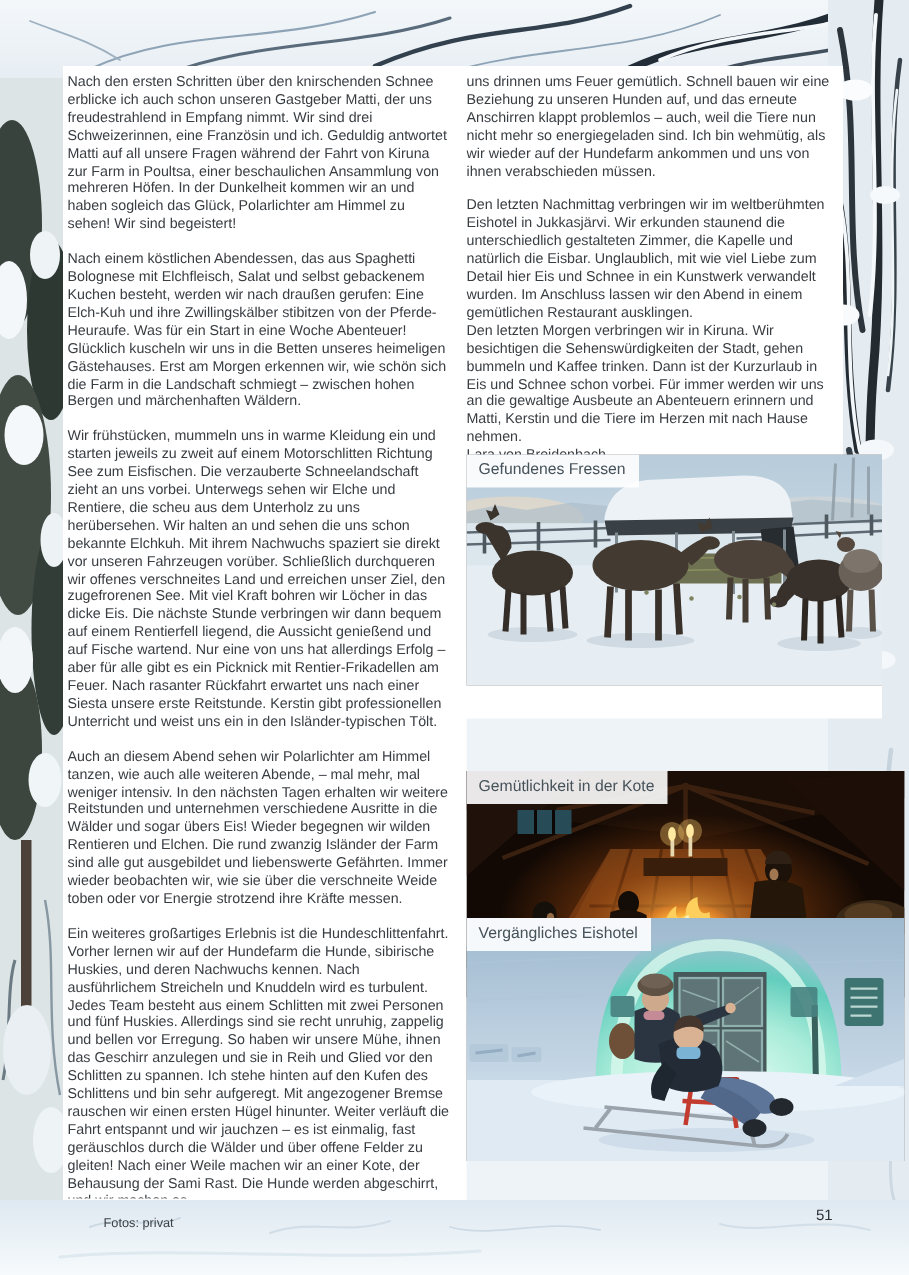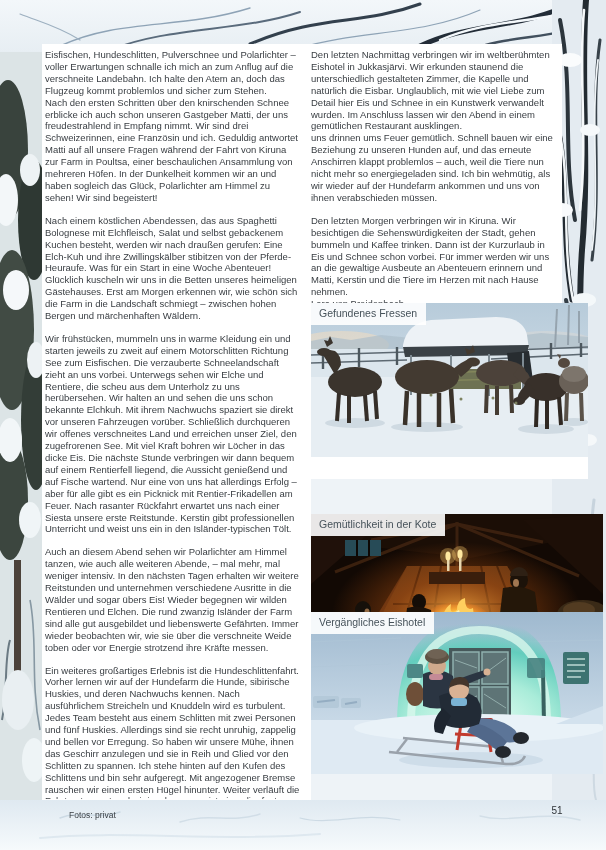--- a/index.html
+++ b/index.html
@@ -29,21 +29,21 @@
   .photo-1{left:311px;top:303px;width:277px;height:154px;}
   .photo-2{left:311px;top:477px;width:292px;height:151px;margin-top:37px;}
   .photo-3{left:311px;top:612px;width:292px;height:162px;}
   .caption{
     position:absolute;top:0;left:0;
     background:rgba(255,255,255,0.9);
     color:#46525a;font-size:10.5px;line-height:13px;
     padding:4px 9px 5px 8px;white-space:nowrap;
   }
   .photo-credit{position:absolute;left:45px;top:810px;font-size:8.5px;color:#3a3f44;padding-left:24px;}
-  .page-number{position:absolute;left:544px;top:805px;width:26px;text-align:center;font-size:10px;color:#2e3338;}
+  .page-number{position:absolute;left:544px;top:805px;width:26px;text-align:left;font-size:10px;color:#2e3338;}
 </style>
 </head>
 <body>
 
 <div class="page">
 
   <svg class="bg" width="606" height="850" viewBox="0 0 606 850">
     <defs>
       <linearGradient id="bgTop" x1="0" y1="0" x2="0" y2="1">
         <stop offset="0" stop-color="#f3f7fa"></stop>
@@ -122,31 +122,30 @@
       <path d="M40,838 C120,830 220,842 320,834" stroke="#d7e3ec" stroke-width="2"></path>
     </g>
   </svg>
 
   <div class="panel panel-left"></div>
   <div class="panel panel-top"></div>
   <div class="panel gap-fill-1"></div>
   <div class="panel gap-fill-2"></div>
 
   <div class="col col-left">
-    <p class="para tight">Eisfischen, Hundeschlitten, Pulverschnee und Polarlichter – voller Erwartungen schnalle ich mich an zum Anflug auf die verschneite Landebahn. Ich halte den Atem an, doch das Flugzeug kommt problemlos und sicher zum Stehen.</p>
     <p class="para">Nach den ersten Schritten über den knirschenden Schnee erblicke ich auch schon unseren Gastgeber Matti, der uns freudestrahlend in Empfang nimmt. Wir sind drei Schweizerinnen, eine Französin und ich. Geduldig antwortet Matti auf all unsere Fragen während der Fahrt von Kiruna zur Farm in Poultsa, einer beschaulichen Ansammlung von mehreren Höfen. In der Dunkelheit kommen wir an und haben sogleich das Glück, Polarlichter am Himmel zu sehen!  Wir sind begeistert!</p>
     <p class="para">Nach einem köstlichen Abendessen, das aus Spaghetti Bolognese mit Elchfleisch, Salat und selbst gebackenem Kuchen besteht, werden wir nach draußen gerufen: Eine Elch-Kuh und ihre Zwillingskälber stibitzen von der Pferde-Heuraufe. Was für ein Start in eine Woche Abenteuer! Glücklich kuscheln wir uns in die Betten unseres heimeligen Gästehauses. Erst am Morgen erkennen wir, wie schön sich die Farm in die Landschaft schmiegt – zwischen hohen Bergen und märchenhaften Wäldern.</p>
     <p class="para">Wir frühstücken, mummeln uns in warme Kleidung ein und starten jeweils zu zweit auf einem Motorschlitten Richtung See zum Eisfischen. Die verzauberte Schneelandschaft zieht an uns vorbei. Unterwegs sehen wir Elche und Rentiere, die scheu aus dem Unterholz zu uns herübersehen. Wir halten an und sehen die uns schon bekannte Elchkuh. Mit ihrem Nachwuchs spaziert sie direkt vor unseren Fahrzeugen vorüber. Schließlich durchqueren wir offenes verschneites Land und erreichen unser Ziel, den zugefrorenen See. Mit viel Kraft bohren wir Löcher in das dicke Eis. Die nächste Stunde verbringen wir dann bequem auf einem Rentierfell liegend, die Aussicht genießend und auf Fische wartend. Nur eine von uns hat allerdings Erfolg – aber für alle gibt es ein Picknick mit Rentier-Frikadellen am Feuer. Nach rasanter Rückfahrt erwartet uns nach einer Siesta unsere erste Reitstunde. Kerstin gibt professionellen Unterricht und weist uns ein in den Isländer-typischen Tölt.</p>
     <p class="para">Auch an diesem Abend sehen wir Polarlichter am Himmel tanzen, wie auch alle weiteren Abende,  – mal mehr, mal weniger intensiv. In den nächsten Tagen erhalten wir weitere Reitstunden und unternehmen verschiedene Ausritte in die Wälder und sogar übers Eis! Wieder begegnen wir wilden Rentieren und Elchen. Die rund zwanzig Isländer der Farm sind alle gut ausgebildet und liebenswerte Gefährten. Immer wieder beobachten wir, wie sie über die verschneite Weide toben oder vor Energie strotzend ihre Kräfte messen.</p>
     <p class="para last">Ein weiteres großartiges Erlebnis ist die Hundeschlittenfahrt. Vorher lernen wir auf der Hundefarm die Hunde, sibirische Huskies, und deren Nachwuchs kennen. Nach ausführlichem Streicheln und Knuddeln wird es turbulent. Jedes Team besteht aus einem Schlitten mit zwei Personen und fünf Huskies. Allerdings sind sie recht unruhig, zappelig und bellen vor Erregung. So haben wir unsere Mühe, ihnen das Geschirr anzulegen und sie in Reih und Glied vor den Schlitten zu spannen. Ich stehe hinten auf den Kufen des Schlittens und bin sehr aufgeregt. Mit angezogener Bremse rauschen wir einen ersten Hügel hinunter. Weiter verläuft die Fahrt entspannt und wir jauchzen – es ist einmalig, fast geräuschlos durch die Wälder und über offene Felder zu gleiten! Nach einer Weile machen wir an einer Kote, der Behausung der Sami Rast. Die Hunde werden abgeschirrt, und wir machen es</p>
   </div>
 
   <div class="col col-right">
+    <p class="para">uns drinnen ums Feuer gemütlich. Schnell bauen wir eine Beziehung zu unseren Hunden auf, und das erneute Anschirren klappt problemlos – auch, weil die Tiere nun nicht mehr so energiegeladen sind. Ich bin wehmütig, als wir wieder auf der Hundefarm ankommen und uns von ihnen verabschieden müssen.</p>
     <p class="para tight">Den letzten Nachmittag verbringen wir im weltberühmten Eishotel in Jukkasjärvi. Wir erkunden staunend die unterschiedlich gestalteten Zimmer, die Kapelle und natürlich die Eisbar. Unglaublich, mit wie viel Liebe zum Detail hier Eis und Schnee in ein Kunstwerk verwandelt wurden. Im Anschluss lassen wir den Abend in einem gemütlichen Restaurant ausklingen.</p>
-    <p class="para">uns drinnen ums Feuer gemütlich. Schnell bauen wir eine Beziehung zu unseren Hunden auf, und das erneute Anschirren klappt problemlos – auch, weil die Tiere nun nicht mehr so energiegeladen sind. Ich bin wehmütig, als wir wieder auf der Hundefarm ankommen und uns von ihnen verabschieden müssen.</p>
     <p class="para tight">Den letzten Morgen verbringen wir in Kiruna. Wir besichtigen die Sehenswürdigkeiten der Stadt, gehen bummeln und Kaffee trinken. Dann ist der Kurzurlaub in Eis und Schnee schon vorbei. Für immer werden wir uns an die gewaltige Ausbeute an Abenteuern erinnern und Matti, Kerstin und die Tiere im Herzen mit nach Hause nehmen.</p>
     <p class="byline">Lara von Breidenbach</p>
 
   </div>
 
   <div class="photo photo-1">
     <svg width="277" height="154" viewBox="0 0 277 154">
       <defs>
         <linearGradient id="p1sky" x1="0" y1="0" x2="0" y2="1">
           <stop offset="0" stop-color="#b7cbda"></stop>

